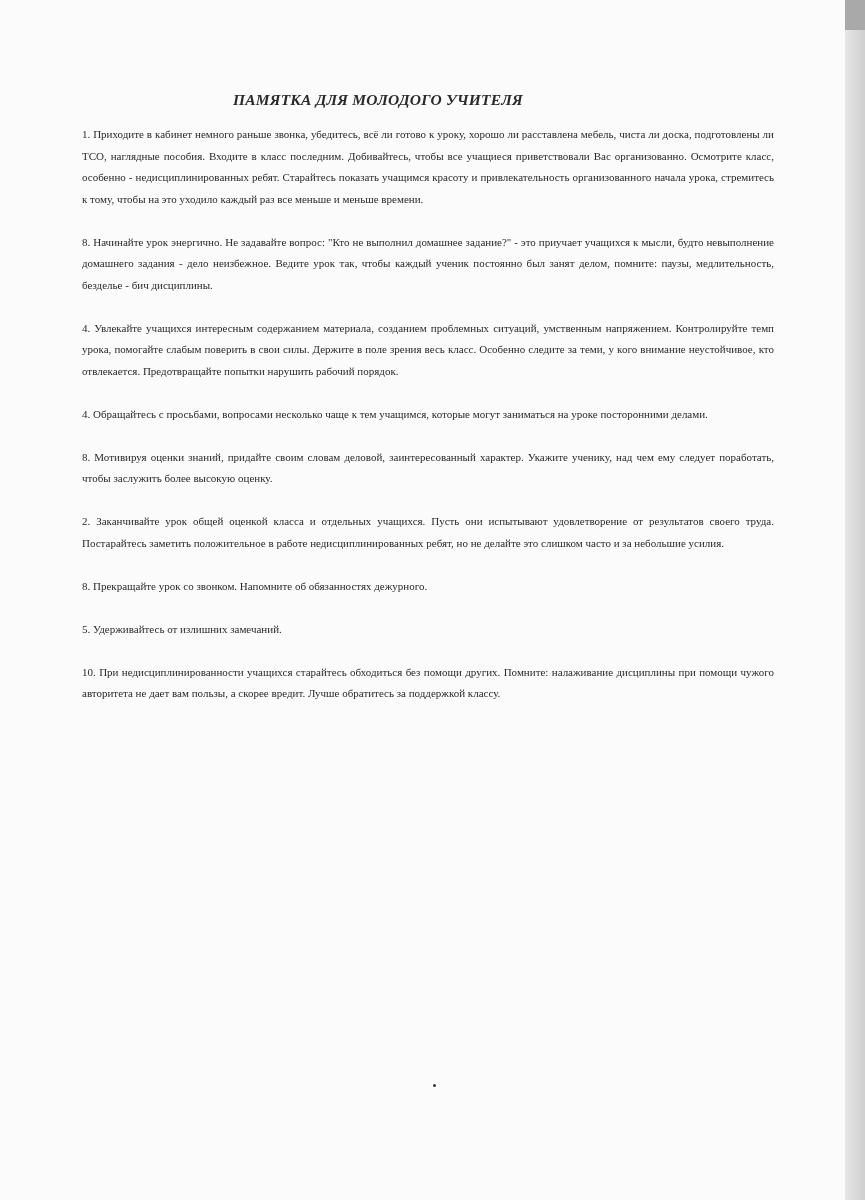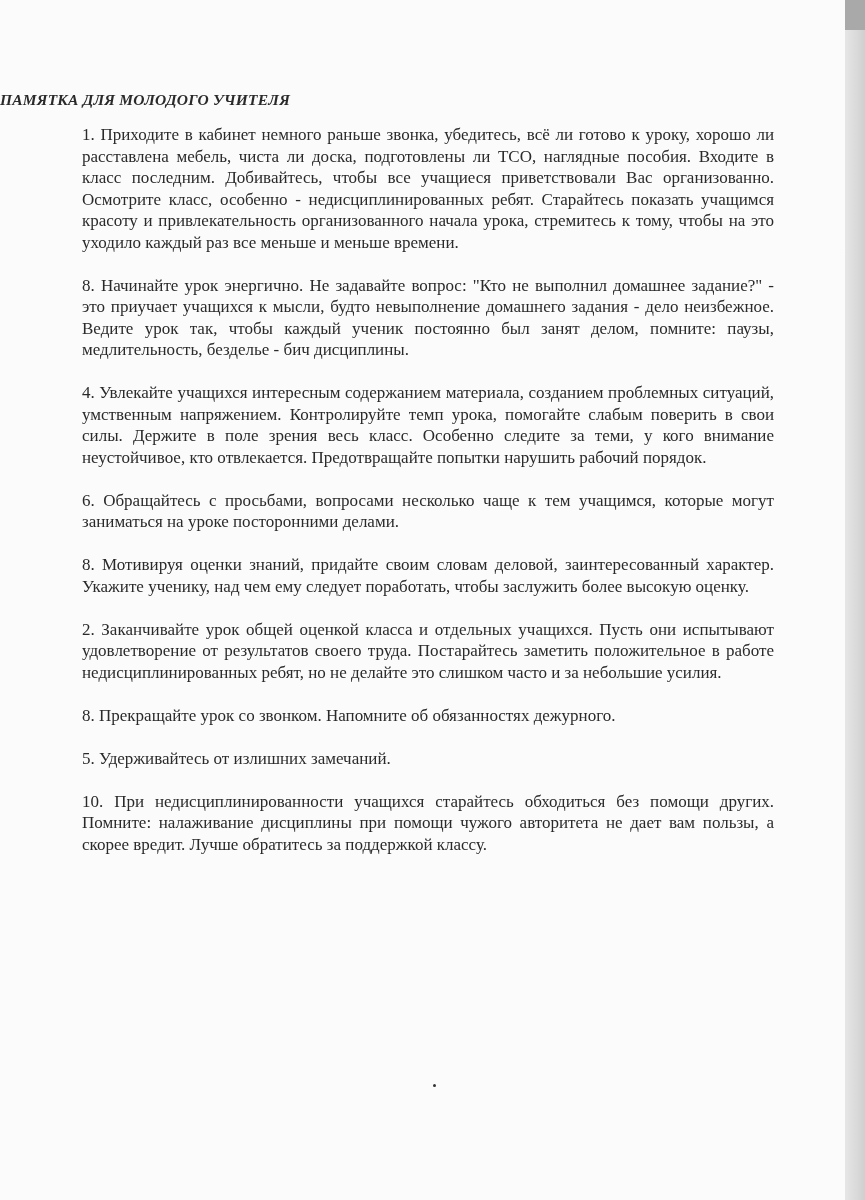--- a/index.html
+++ b/index.html
@@ -11,49 +11,49 @@
   }
   .edge {
     position: absolute; top: 0; right: 0; width: 20px; height: 1200px;
     background: linear-gradient(to right, #e6e6e6, #d9d9d9 60%, #cfcfcf);
   }
   .edge-top {
     position: absolute; top: 0; right: 0; width: 20px; height: 30px;
     background: #a9a9a9;
   }
   .title {
-    position: absolute; top: 81px; left: 0; width: 756px; text-align: left;
+    position: absolute; top: 81px; left: 0; width: 756px; text-align: center;
     font-style: italic; font-weight: bold; font-size: 15.5px;
     letter-spacing: 0.2px;
   }
   .content {
     position: absolute; top: 124px; left: 82px; width: 692px;
   }
   .para {
-    font-size: 17px; line-height: 21.5px; text-align: justify;
+    font-size: 11px; line-height: 21.5px; text-align: justify;
     margin: 0 0 21.5px 0;
   }
   .dot {
     position: absolute; left: 433px; top: 1084px; width: 3px; height: 3px;
     background: #333; border-radius: 50%;
   }
 </style>
 </head>
 <body>
 
 <div class="edge"></div>
 <div class="edge-top"></div>
 
 <h1 class="title">ПАМЯТКА ДЛЯ МОЛОДОГО УЧИТЕЛЯ</h1>
 
 <div class="content">
   <p class="para">1. Приходите в кабинет немного раньше звонка, убедитесь, всё ли готово к уроку, хорошо ли расставлена мебель, чиста ли доска, подготовлены ли ТСО, наглядные пособия. Входите в класс последним. Добивайтесь, чтобы все учащиеся приветствовали Вас организованно. Осмотрите класс, особенно - недисциплинированных ребят. Старайтесь показать учащимся красоту и привлекательность организованного начала урока, стремитесь к тому, чтобы на это уходило каждый раз все меньше и меньше времени.</p>
   <p class="para">8. Начинайте урок энергично. Не задавайте вопрос: "Кто не выполнил домашнее задание?" - это приучает учащихся к мысли, будто невыполнение домашнего задания - дело неизбежное. Ведите урок так, чтобы каждый ученик постоянно был занят делом, помните: паузы, медлительность, безделье - бич дисциплины.</p>
   <p class="para">4. Увлекайте учащихся интересным содержанием материала, созданием проблемных ситуаций, умственным напряжением. Контролируйте темп урока, помогайте слабым поверить в свои силы. Держите в поле зрения весь класс. Особенно следите за теми, у кого внимание неустойчивое, кто отвлекается. Предотвращайте попытки нарушить рабочий порядок.</p>
-  <p class="para">6. Обращайтесь с просьбами, вопросами несколько чаще к тем учащимся, которые могут заниматься на уроке посторонними делами.</p>
+  <p class="para">4. Обращайтесь с просьбами, вопросами несколько чаще к тем учащимся, которые могут заниматься на уроке посторонними делами.</p>
   <p class="para">8. Мотивируя оценки знаний, придайте своим словам деловой, заинтересованный характер. Укажите ученику, над чем ему следует поработать, чтобы заслужить более высокую оценку.</p>
   <p class="para">2. Заканчивайте урок общей оценкой класса и отдельных учащихся. Пусть они испытывают удовлетворение от результатов своего труда. Постарайтесь заметить положительное в работе недисциплинированных ребят, но не делайте это слишком часто и за небольшие усилия.</p>
   <p class="para">8.  Прекращайте урок со звонком. Напомните об обязанностях дежурного.</p>
   <p class="para">5.  Удерживайтесь от излишних замечаний.</p>
   <p class="para">10. При недисциплинированности учащихся старайтесь обходиться без помощи других. Помните: налаживание дисциплины при помощи чужого авторитета не дает вам пользы, а скорее вредит. Лучше обратитесь за поддержкой классу.</p>
 </div>
 
 <div class="dot"></div>
 
 </body></html>

